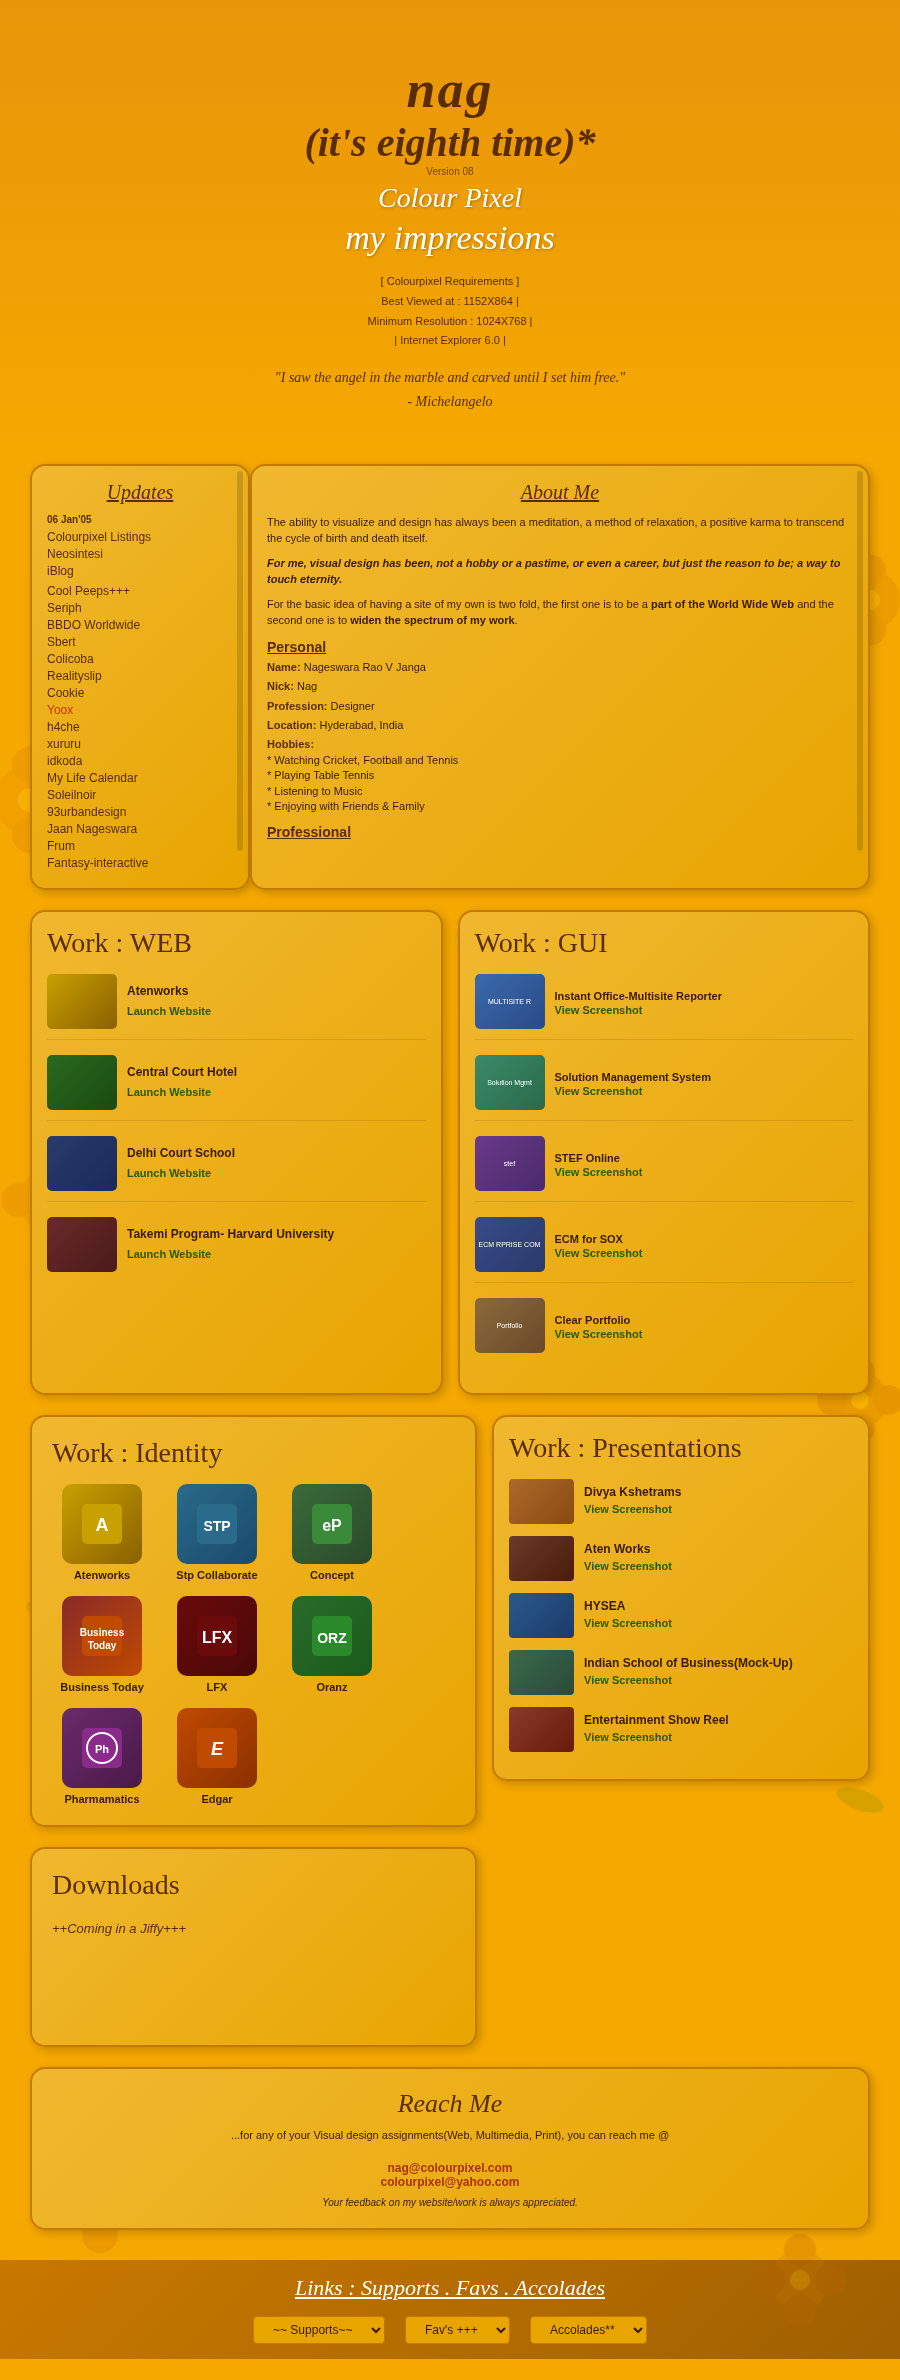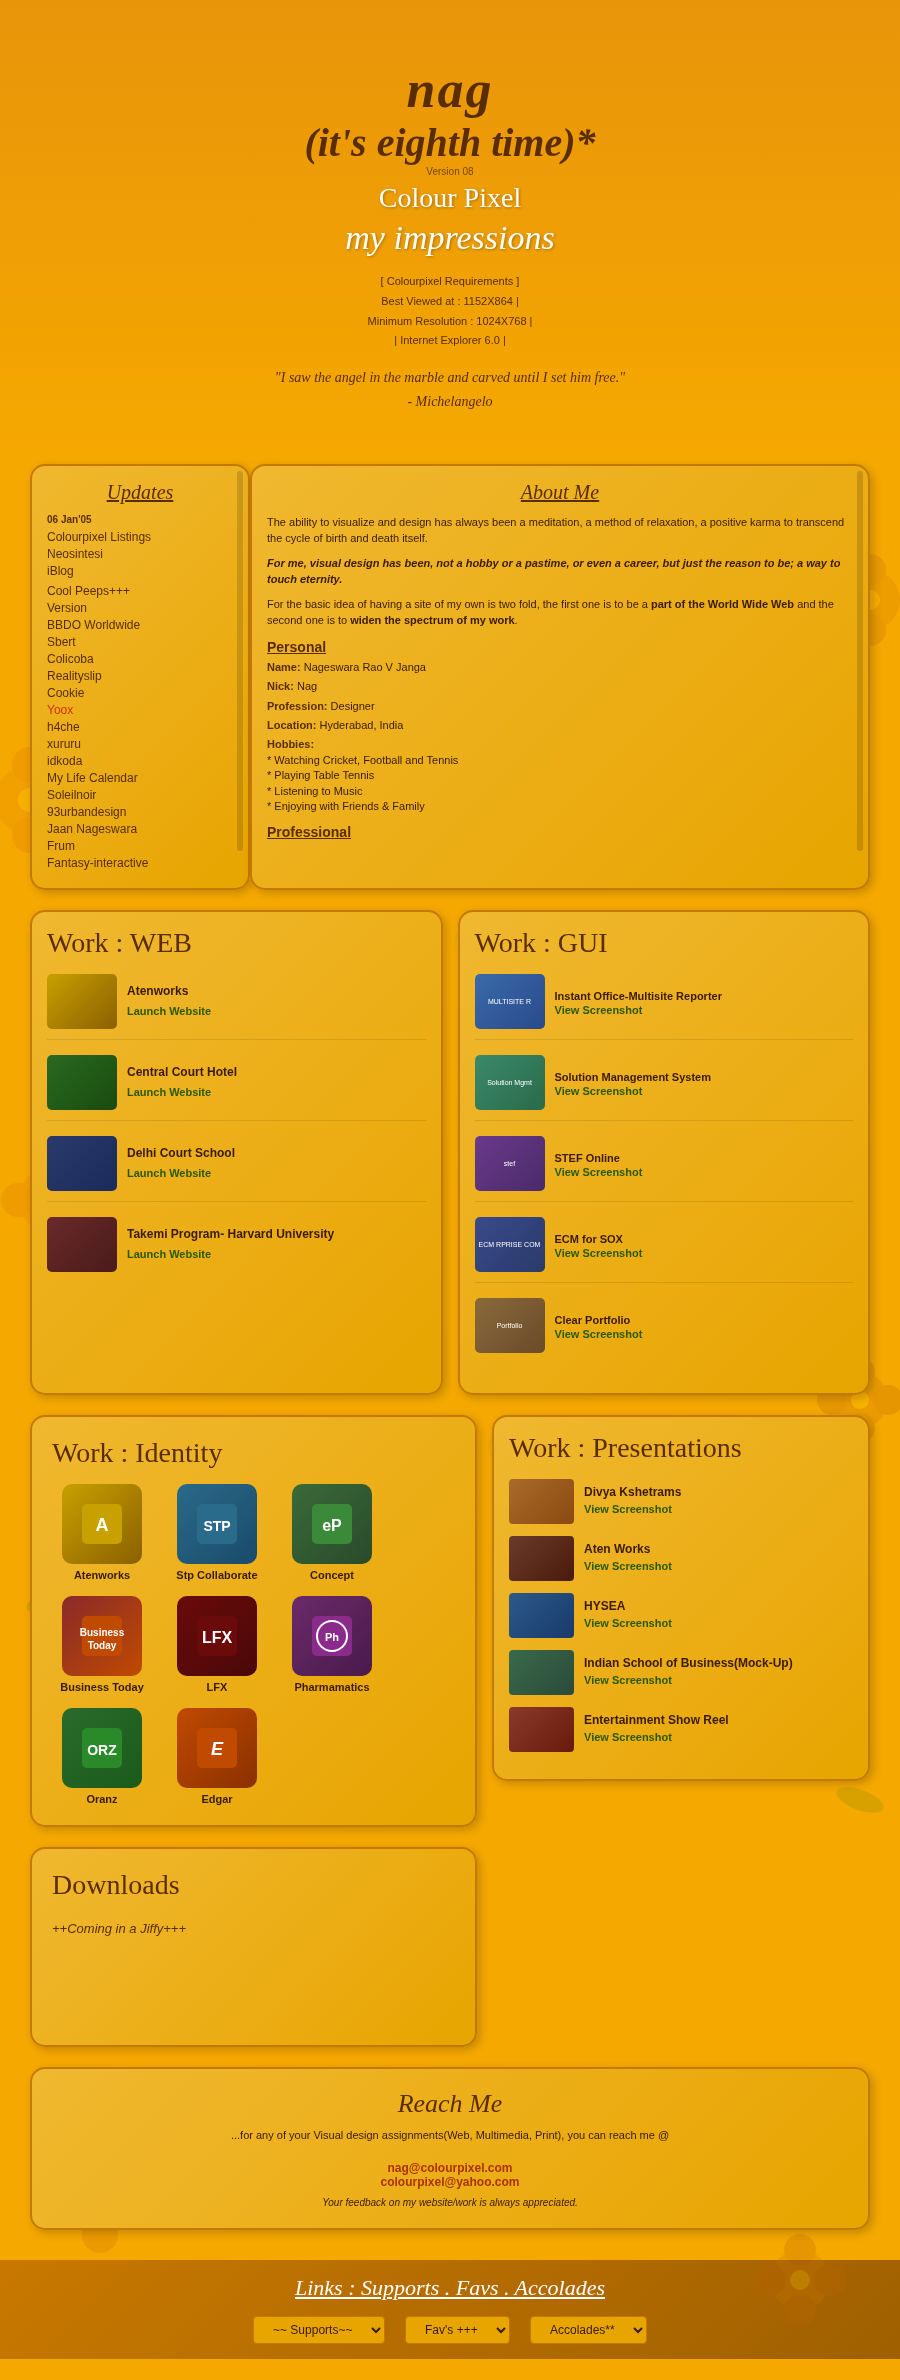--- a/index.html
+++ b/index.html
@@ -515,21 +515,21 @@
   <ellipse cx="150" cy="400" rx="30" ry="12" fill="#6a8a00" opacity="0.4" transform="rotate(-30 150 400)"></ellipse>
   <ellipse cx="750" cy="350" rx="30" ry="12" fill="#6a8a00" opacity="0.4" transform="rotate(30 750 350)"></ellipse>
   <ellipse cx="50" cy="1600" rx="25" ry="10" fill="#6a8a00" opacity="0.4" transform="rotate(-20 50 1600)"></ellipse>
   <ellipse cx="860" cy="1800" rx="25" ry="10" fill="#6a8a00" opacity="0.4" transform="rotate(20 860 1800)"></ellipse>
 </svg>
 
 <div class="header">
   <div style="font-size:52px;font-weight:900;color:#5a2d00;font-family:Georgia,serif;font-style:italic;letter-spacing:2px;">nag</div>
   <div style="font-size:40px;font-weight:900;color:#5a2d00;font-family:Georgia,serif;font-style:italic;">(it's eighth time)*</div>
   <div style="font-size:10px;color:#7a4500;margin-bottom:5px;">Version 08</div>
-  <div style="font-size:28px;color:#fff;font-family:'Brush Script MT',cursive;text-shadow:1px 1px 3px rgba(0,0,0,0.3);margin:3px 0;">Colour Pixel</div>
+  <div style="font-size:28px;color:#fff;font-family:'Brush Script MT',cursive;font-style:italic;text-shadow:1px 1px 3px rgba(0,0,0,0.3);margin:3px 0;">Colour Pixel</div>
   <div style="font-size:34px;color:#fff;font-family:'Brush Script MT',cursive;font-style:italic;text-shadow:1px 1px 3px rgba(0,0,0,0.3);margin:5px 0;">my impressions</div>
   <div style="font-size:11px;color:#5a2d00;margin:15px auto;line-height:1.8;">
     <div>[ Colourpixel Requirements ]</div>
     <div>Best Viewed at : 1152X864 |</div>
     <div>Minimum Resolution : 1024X768 |</div>
     <div>| Internet Explorer 6.0 |</div>
   </div>
   <div style="font-size:14px;color:#5a2d00;font-style:italic;font-family:'Brush Script MT',cursive;margin:10px auto;max-width:420px;line-height:1.7;">
     <div>"I saw the angel in the marble and carved until I set him free."</div>
     <div>- Michelangelo</div>
@@ -542,21 +542,21 @@
 
     <div class="updates-panel panel-with-scroll">
       <div class="panel-title">Updates</div>
       <div class="updates-date">06 Jan'05</div>
       <ul class="updates-list">
         <li><a href="#">Colourpixel Listings</a></li>
         <li><a href="#">Neosintesi</a></li>
         <li><a href="#">iBlog</a></li>
         <li style="margin-top:6px;"></li>
         <li><a href="#">Cool Peeps+++</a></li>
-        <li><a href="#">Version</a></li>
+        <li><a href="#">Seriph</a></li>
         <li><a href="#">BBDO Worldwide</a></li>
         <li><a href="#">Sbert</a></li>
         <li><a href="#">Colicoba</a></li>
         <li><a href="#">Realityslip</a></li>
         <li><a href="#">Cookie</a></li>
         <li><a href="#" class="orange">Yoox</a></li>
         <li><a href="#">h4che</a></li>
         <li><a href="#">xururu</a></li>
         <li><a href="#">idkoda</a></li>
         <li><a href="#">My Life Calendar</a></li>
@@ -754,38 +754,38 @@
             <div class="identity-logo logo-5">
               <svg width="50" height="50" viewBox="0 0 50 50">
                   <rect x="5" y="5" width="40" height="40" rx="5" fill="#6a0a0a"></rect>
                   <text x="25" y="32" text-anchor="middle" font-size="16" fill="white" font-weight="bold">LFX</text>
                 </svg>
             </div>
             <span class="identity-label">LFX</span>
           </div>
 
           <div class="identity-item">
+            <div class="identity-logo logo-6">
+              <svg width="50" height="50" viewBox="0 0 50 50">
+                  <rect x="5" y="5" width="40" height="40" rx="5" fill="#2a8a2a"></rect>
+                  <text x="25" y="32" text-anchor="middle" font-size="14" fill="white" font-weight="bold">ORZ</text>
+                </svg>
+            </div>
+            <span class="identity-label">Oranz</span>
+          </div>
+
+          <div class="identity-item">
             <div class="identity-logo logo-7">
               <svg width="50" height="50" viewBox="0 0 50 50">
                   <rect x="5" y="5" width="40" height="40" rx="5" fill="#8a2a8a"></rect>
                   <circle cx="25" cy="25" r="15" fill="none" stroke="white" stroke-width="2"></circle>
                   <text x="25" y="30" text-anchor="middle" font-size="11" fill="white" font-weight="bold">Ph</text>
                 </svg>
             </div>
             <span class="identity-label">Pharmamatics</span>
-          </div>
-
-          <div class="identity-item">
-            <div class="identity-logo logo-6">
-              <svg width="50" height="50" viewBox="0 0 50 50">
-                  <rect x="5" y="5" width="40" height="40" rx="5" fill="#2a8a2a"></rect>
-                  <text x="25" y="32" text-anchor="middle" font-size="14" fill="white" font-weight="bold">ORZ</text>
-                </svg>
-            </div>
-            <span class="identity-label">Oranz</span>
           </div>
 
           <div class="identity-item">
             <div class="identity-logo logo-8">
               <svg width="50" height="50" viewBox="0 0 50 50">
                   <rect x="5" y="5" width="40" height="40" rx="5" fill="#c04a00"></rect>
                   <text x="25" y="32" text-anchor="middle" font-size="18" fill="white" font-style="italic">E</text>
                 </svg>
             </div>
             <span class="identity-label">Edgar</span>

